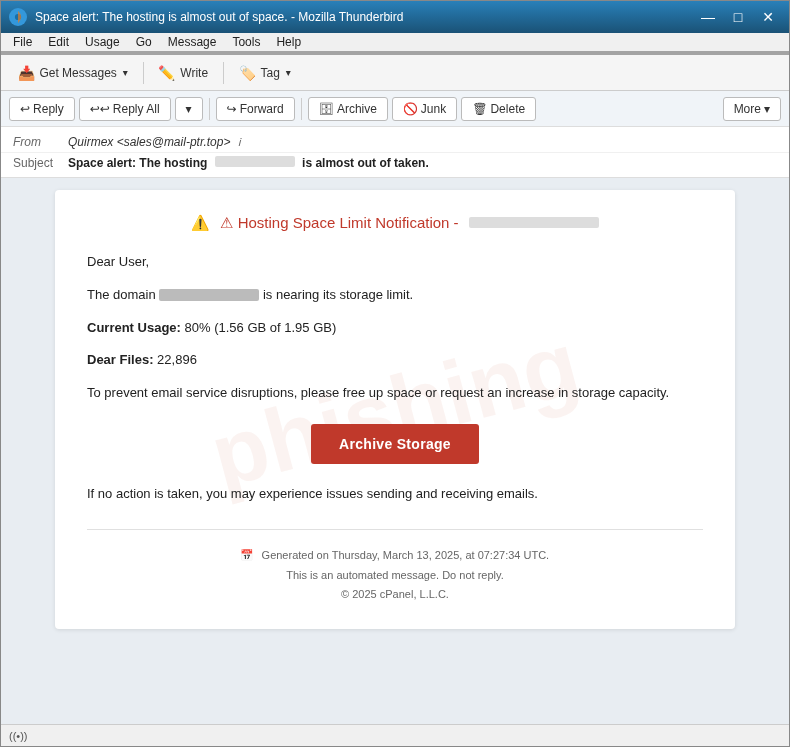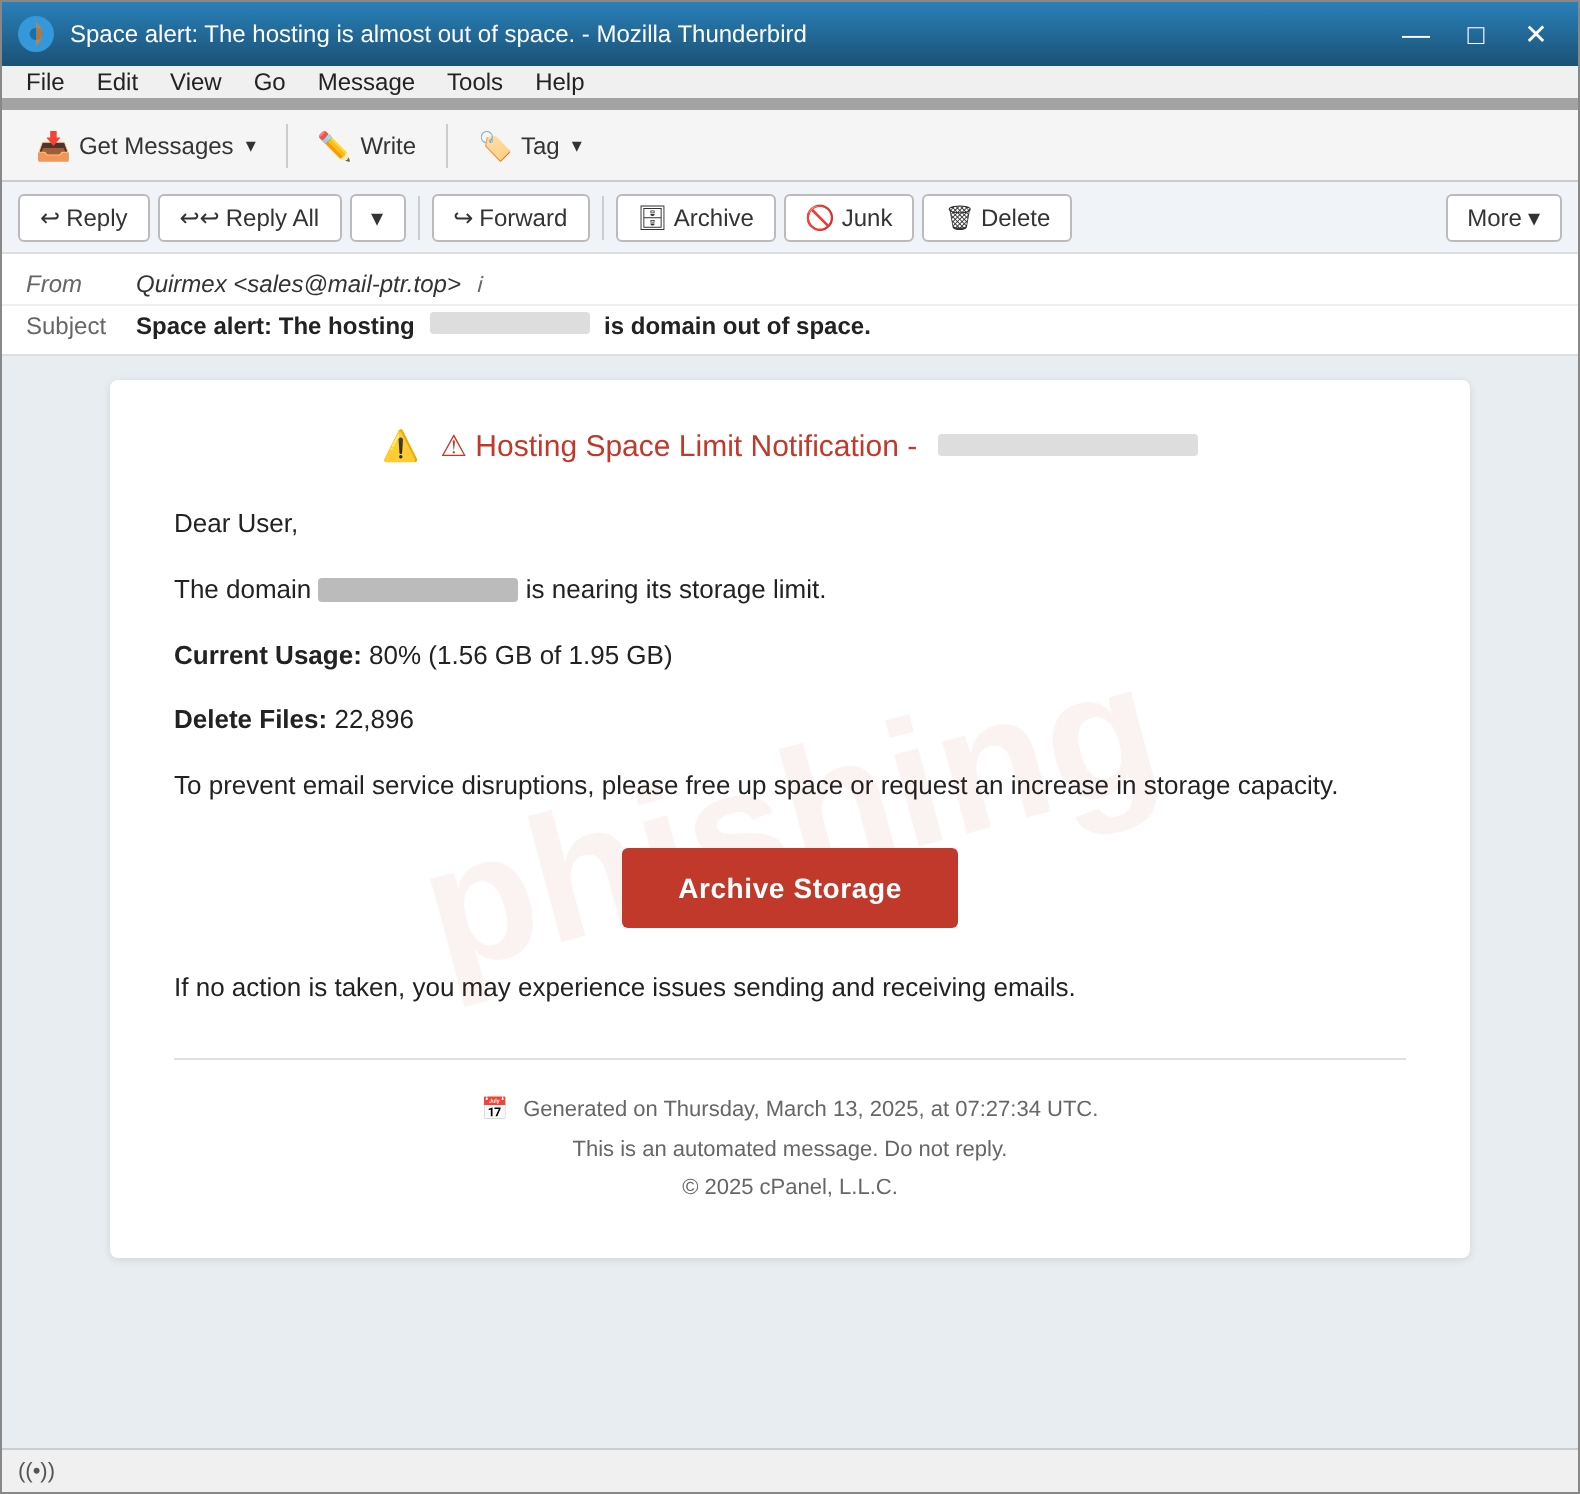--- a/index.html
+++ b/index.html
@@ -9,21 +9,21 @@
     .window { width: 790px; height: 747px; background: #bef264; border: 1px solid #888; display: flex; flex-direction: column; }
 
     .title-bar { background: linear-gradient(to bottom, #2980b9, #1a5276); height: 32px; display: flex; align-items: center; padding: 0 8px; gap: 8px; }
     .title-bar-icon { width: 18px; height: 18px; background: #3498db; border-radius: 50%; flex-shrink: 0; display: flex; align-items: center; justify-content: center; }
     .title-bar-icon svg { width: 14px; height: 14px; }
     .title-bar-title { color: white; font-size: 12px; flex: 1; white-space: nowrap; overflow: hidden; text-overflow: ellipsis; }
     .title-bar-controls { display: flex; gap: 4px; }
     .title-ctrl { width: 26px; height: 20px; background: transparent; border: none; color: white; font-size: 14px; cursor: pointer; display: flex; align-items: center; justify-content: center; border-radius: 2px; }
 
     
-    .menu-bar { background: #f0f0f0; height: 22px; display: flex; align-items: center; padding: 0 4px; border-bottom: 6px solid #a3a3a3; }
+    .menu-bar { background: #f0f0f0; height: 22px; display: flex; align-items: center; padding: 0 4px; border-bottom: 4px solid #a3a3a3; }
     .menu-item { padding: 2px 8px; font-size: 12px; cursor: pointer; border-radius: 2px; color: #222; }
 
     
     .toolbar { background: #f5f5f5; height: 36px; display: flex; align-items: center; padding: 0 8px; gap: 4px; border-bottom: 1px solid #ccc; }
     .toolbar-btn { display: flex; align-items: center; gap: 4px; padding: 4px 8px; font-size: 12px; cursor: pointer; border-radius: 3px; border: 1px solid transparent; color: #333; background: transparent; }
     .toolbar-btn .icon { font-size: 14px; }
     .toolbar-sep { width: 1px; height: 22px; background: #ccc; margin: 0 2px; }
     .dropdown-arrow { font-size: 10px; margin-left: 2px; }
 
     
@@ -90,21 +90,21 @@
     <div class="title-bar-controls">
       <button class="title-ctrl">—</button>
       <button class="title-ctrl">□</button>
       <button class="title-ctrl close">✕</button>
     </div>
   </div>
 
   <div class="menu-bar">
     <div class="menu-item">File</div>
     <div class="menu-item">Edit</div>
-    <div class="menu-item">View</div>
+    <div class="menu-item">Usage</div>
     <div class="menu-item">Go</div>
     <div class="menu-item">Message</div>
     <div class="menu-item">Tools</div>
     <div class="menu-item">Help</div>
   </div>
 
   <div class="toolbar">
     <button class="toolbar-btn">
       <span class="icon">📥</span>
       <span>Get Messages</span>
@@ -166,21 +166,21 @@
         <span class="value">
           <span>Quirmex &lt;sales@mail-ptr.top&gt;</span>
           <span class="info-icon">ℹ</span>
         </span>
       </div>
       <div class="subject-row">
         <span class="label">Subject</span>
         <span class="subject-value">
           <strong>Space alert: The hosting</strong>
           <span class="blurred" style="width:80px; margin: 0 4px;"></span>
-          <strong>is domain out of space.</strong>
+          <strong>is almost out of taken.</strong>
         </span>
       </div>
     </div>
   </div>
 
   <div class="message-body">
     <div class="email-card">
       <div class="watermark">phishing</div>
 
       <div class="card-content">
@@ -200,21 +200,21 @@
           <span class="domain-blur"></span>
           <span>is nearing its storage limit.</span>
         </p>
 
         <p class="email-body-text">
           <strong>Current Usage:</strong>
           <span>80% (1.56 GB of 1.95 GB)</span>
         </p>
 
         <p class="email-body-text">
-          <strong>Delete Files:</strong>
+          <strong>Dear Files:</strong>
           <span>22,896</span>
         </p>
 
         <p class="email-body-text">To prevent email service disruptions, please free up space or request an increase in storage capacity.</p>
 
         <div class="manage-btn-wrap">
           <button class="manage-btn">Archive Storage</button>
         </div>
 
         <p class="email-body-text">If no action is taken, you may experience issues sending and receiving emails.</p>

